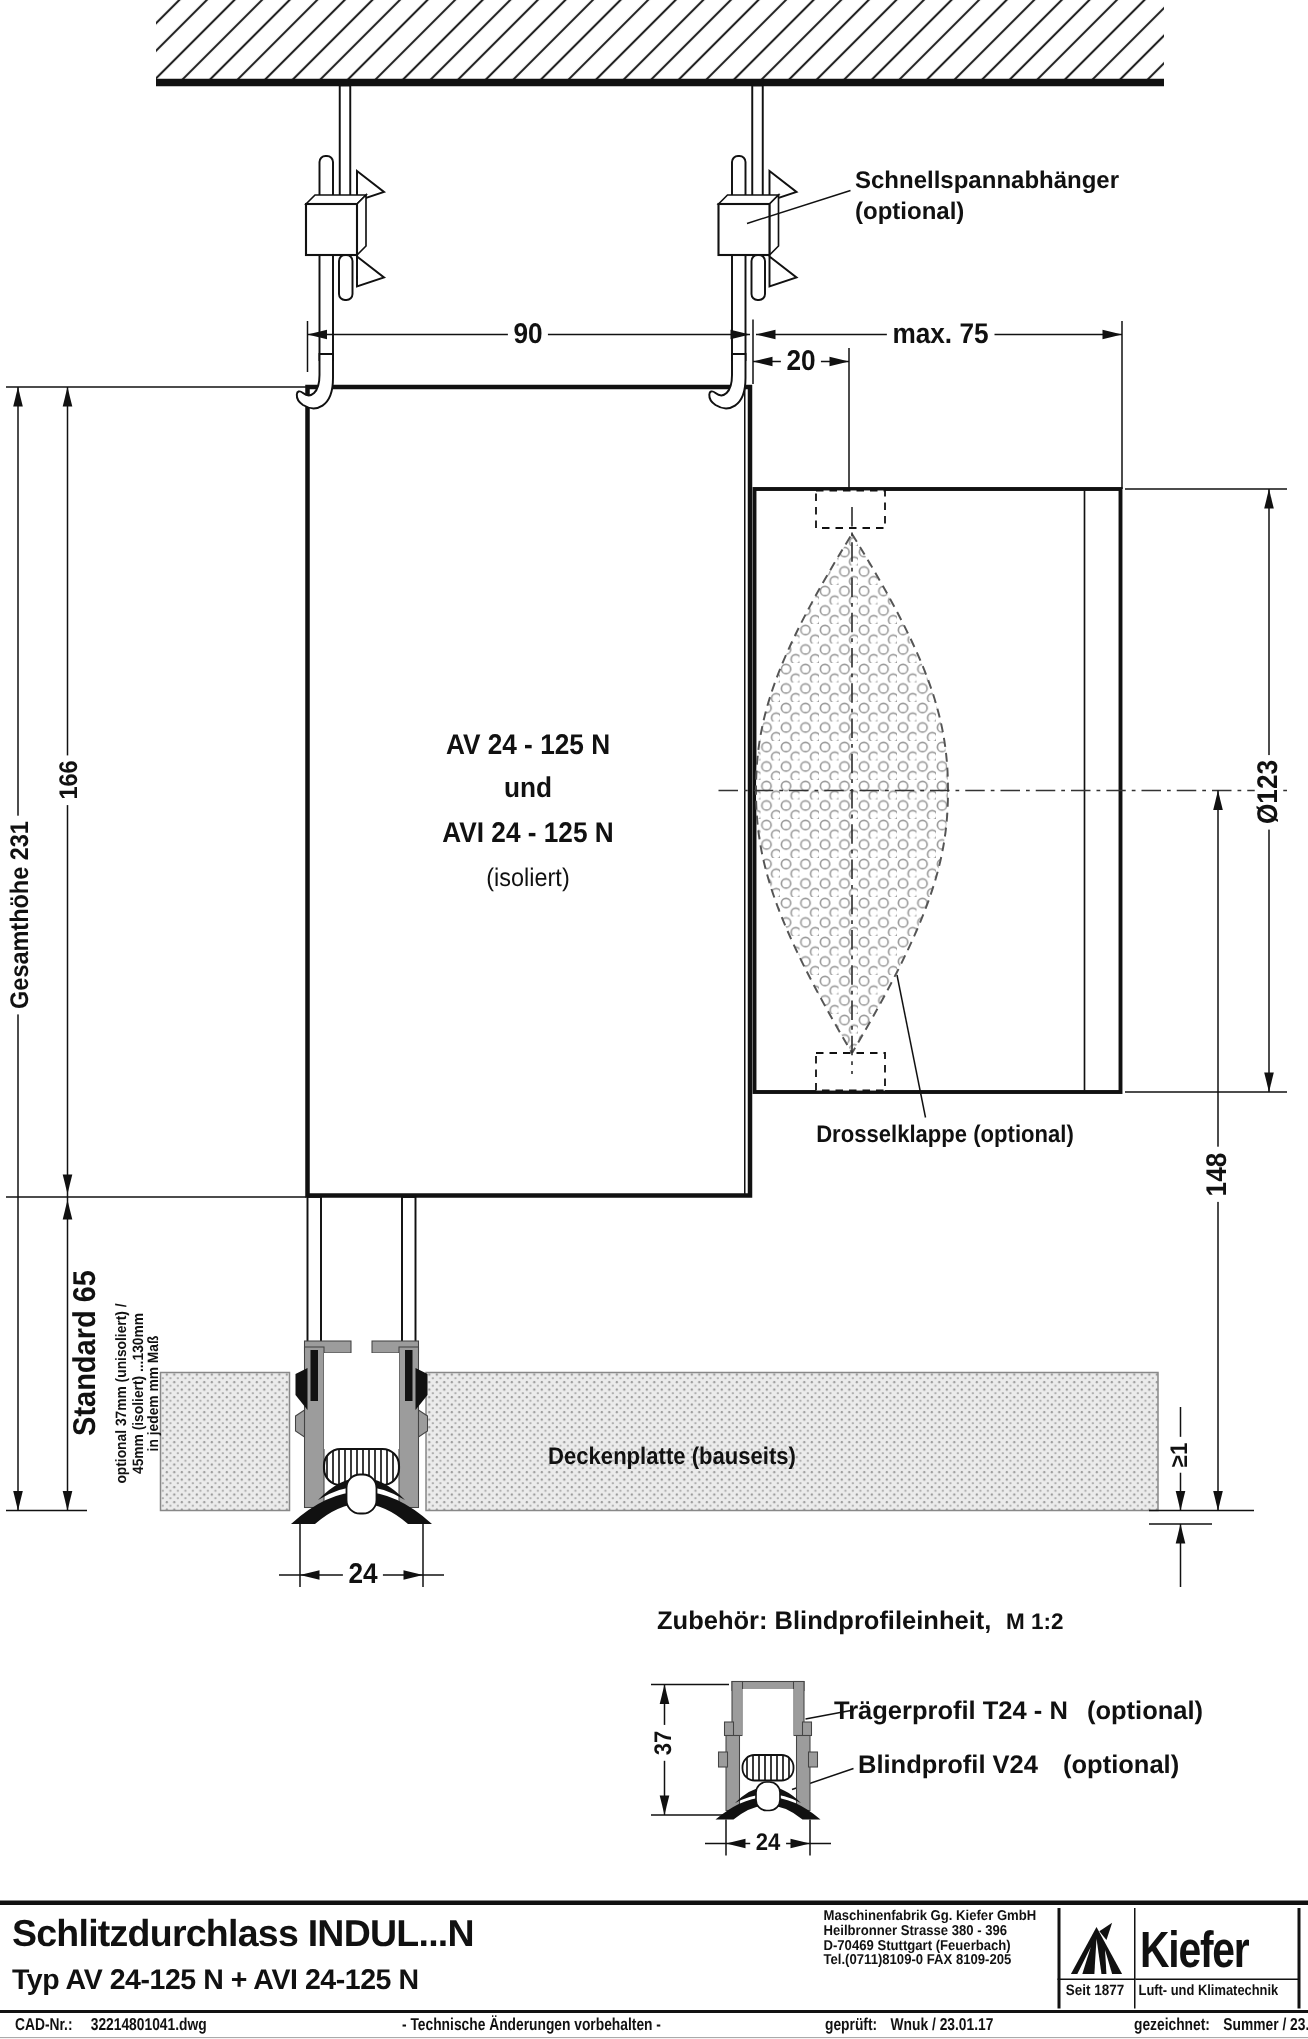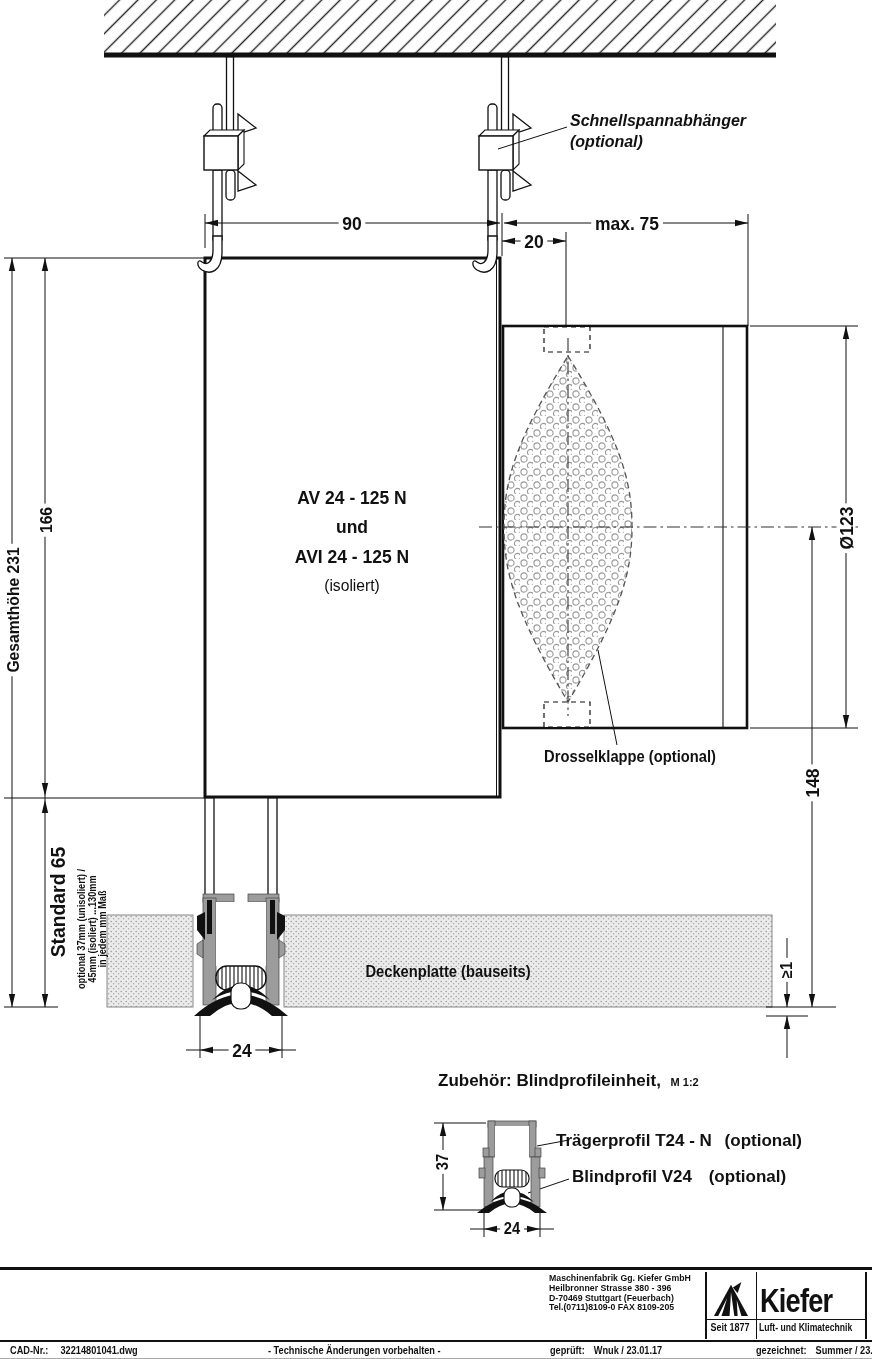--- a/index.html
+++ b/index.html
@@ -3,21 +3,21 @@
 <meta charset="utf-8">
 <style>
   html,body{margin:0;padding:0;background:#fff;}
   #stage{position:relative;width:872px;height:1359px;background:#fff;overflow:hidden;
          font-family:"Liberation Sans",sans-serif;color:#111;}
   svg.draw{position:absolute;left:0;top:0;}
   .lbl{position:absolute;font-weight:bold;color:#111;white-space:nowrap;line-height:1;
        transform:translate(-50%,-50%) scaleX(.92);}
   .lbl.bg{background:#fff;padding:0 4px;}
   .lbl.rot{transform:translate(-50%,-50%) rotate(-90deg) scaleX(.92);}
-  .lbl.anchor{transform:none;}.fs12{font-size:11px}.fs16{font-size:16px}.fs17{font-size:17px}
+  .lbl.anchor{transform:none;}.fs12{font-size:15px}.fs16{font-size:16px}.fs17{font-size:17px}
   .fs19{font-size:19px}.fs21{font-size:21px}
   .thin{font-weight:normal;}
   .multiline{line-height:10.5px;text-align:center;}
   .note-small{font-size:10px;font-weight:bold;}
   
   .tb-line{position:absolute;background:#111;}
   .tb-title{position:absolute;left:8px;top:1275px;font-size:25px;font-weight:bold;letter-spacing:-.5px;}
   .tb-sub{position:absolute;left:8px;top:1310px;font-size:19px;font-weight:bold;letter-spacing:-.3px;}
   .tb-addr{position:absolute;left:549px;top:1273px;font-size:9.5px;font-weight:bold;line-height:9.8px;
            transform:scaleX(.92);transform-origin:left top;}
@@ -195,21 +195,21 @@
     <rect x="479" y="1168" width="6" height="10" fill="#9c9c9c" stroke="#444" stroke-width="0.7"></rect>
     <rect x="539" y="1168" width="6" height="10" fill="#9c9c9c" stroke="#444" stroke-width="0.7"></rect>
     <rect x="495" y="1126" width="34" height="46" fill="#fff"></rect>
     <rect x="495" y="1170" width="34" height="17" rx="8" fill="url(#vhatch)" stroke="#111" stroke-width="1.2"></rect>
     <path d="M477,1213 Q512,1183 547,1213 L535,1213 Q512,1194 489,1213 Z" fill="#111"></path>
     <path d="M490,1202 Q512,1180 534,1202 Q512,1190 490,1202 Z" fill="#111"></path>
     <rect x="504" y="1188" width="16" height="19" rx="7" fill="#fff" stroke="#111" stroke-width="1.1"></rect>
   </g>
 </svg>
 
-  <div class="lbl anchor fs16" style="left:570px;top:110px;line-height:21px;font-style:italic;">
+  <div class="lbl anchor fs16" style="left:570px;top:110px;line-height:21px;">
     <div>Schnellspannabhänger</div>
     <div>(optional)</div>
   </div>
 
   <div class="lbl bg fs19" style="left:352px;top:223px;">90</div>
   <div class="lbl bg fs19" style="left:627px;top:223px;">max. 75</div>
   <div class="lbl bg fs19" style="left:534px;top:241px;">20</div>
 
   <div class="lbl fs19" style="left:352px;top:497px;">AV 24 - 125 N</div>
   <div class="lbl fs19" style="left:352px;top:526px;">und</div>
@@ -243,20 +243,22 @@
   <div class="lbl anchor fs17" style="left:556px;top:1132px;">
     <span>Trägerprofil T24 - N</span>
     <span style="margin-left:8px;">(optional)</span>
   </div>
   <div class="lbl anchor fs17" style="left:572px;top:1168px;">
     <span>Blindprofil V24</span>
     <span style="margin-left:12px;">(optional)</span>
   </div>
 
   <div class="tb-line" style="left:0;top:1267px;width:872px;height:2.5px;"></div>
+  <div class="tb-title">Schlitzdurchlass INDUL...N</div>
+  <div class="tb-sub">Typ AV 24-125 N + AVI 24-125 N</div>
 
   <div class="tb-addr">
     <div>Maschinenfabrik Gg. Kiefer GmbH</div>
     <div>Heilbronner Strasse 380 - 396</div>
     <div>D-70469 Stuttgart (Feuerbach)</div>
     <div>Tel.(0711)8109-0 FAX 8109-205</div>
   </div>
 
   <div class="tb-line" style="left:705px;top:1272px;width:1.5px;height:67px;"></div>
   <div class="tb-line" style="left:755.5px;top:1272px;width:1.5px;height:67px;"></div>

